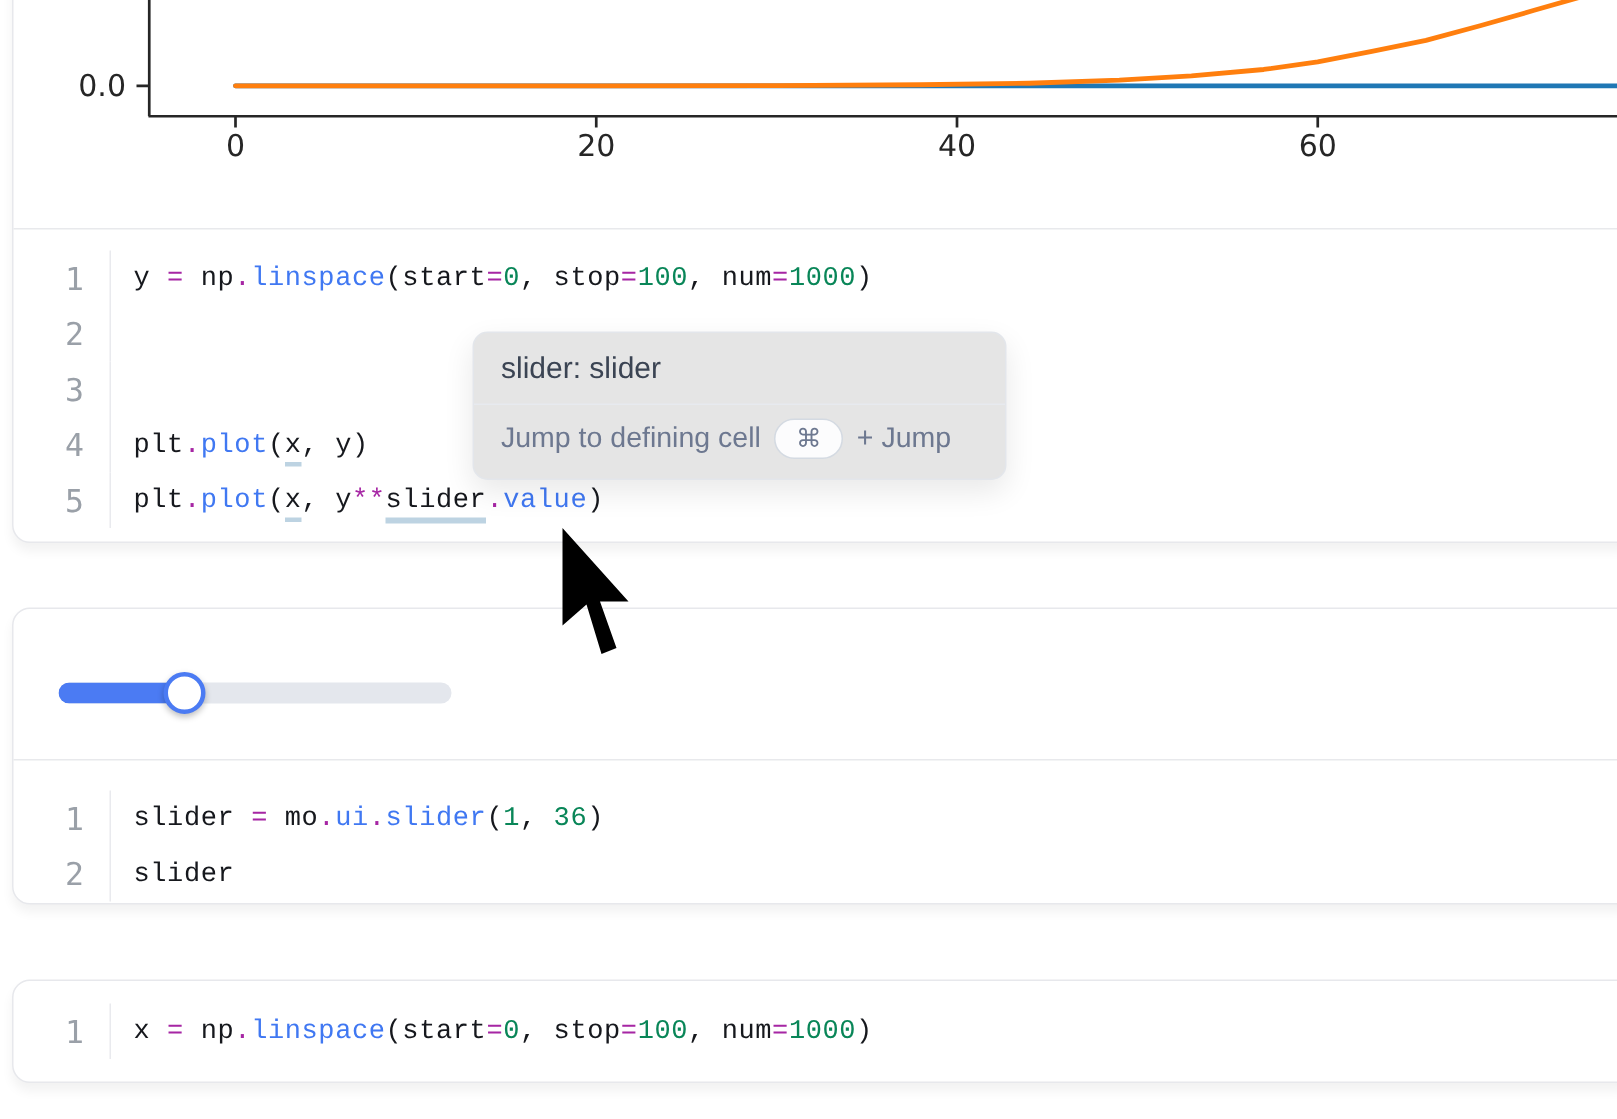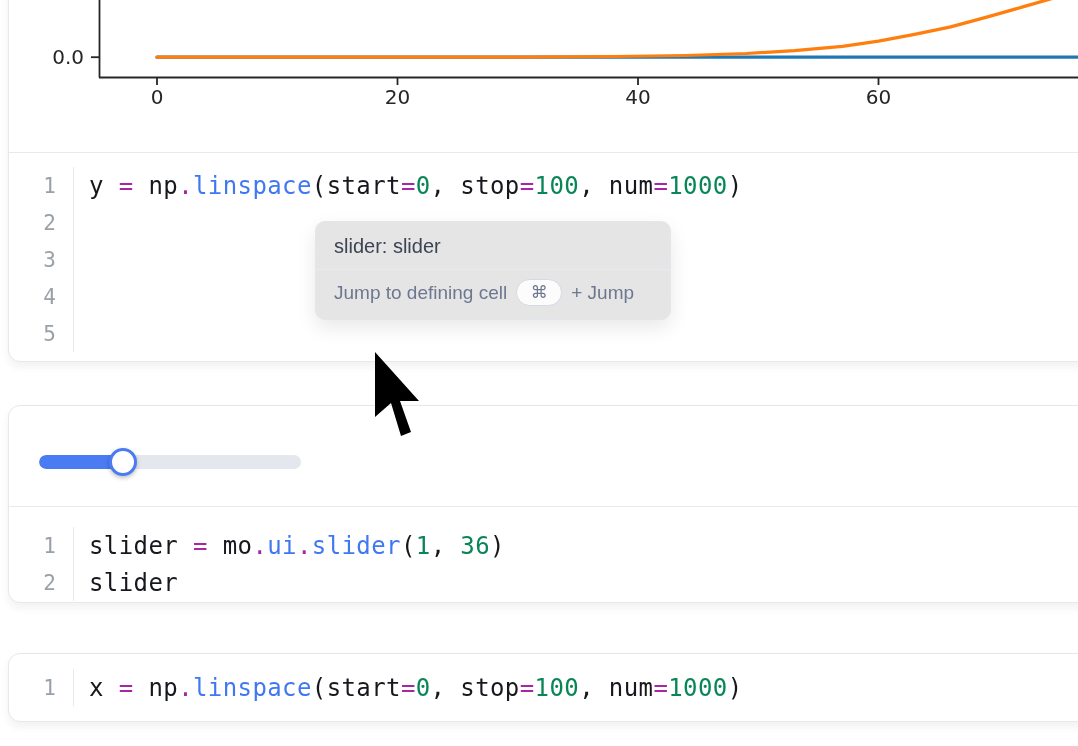--- a/index.html
+++ b/index.html
@@ -25,22 +25,22 @@
   .cell-slider .code-area { padding:20px 0 8px 0; }
 
   .code-line { display:flex; align-items:center; height:37px;
     font-family:"DejaVu Sans Mono", monospace; }
   .ln {
     width:65px; height:100%; flex:0 0 65px;
     display:flex; align-items:center; justify-content:flex-end;
     padding-right:17px; border-right:1px solid #e9eaee;
     color:#9aa0a8; font-size:21px;
   }
-  .codetxt { padding-left:15px; font-size:24px; letter-spacing:.4px;
-    white-space:pre; color:#16181d; }
+  .codetxt { padding-left:15px; font-size:18px; letter-spacing:.4px;
+    white-space:pre; color:#16181d;font-family:Liberation Mono, monospace; }
   .tk-v { color:#16181d; }
   .tk-o { color:#a626a4; }
   .tk-f { color:#4078f2; }
   .tk-n { color:#098658; }
   .tk-u, .tk-uh { color:#16181d; border-bottom:3px solid #bdd3e2; padding-bottom:1px; }
   .tk-uh { border-bottom-width:4px; }
 
   .slider-output { position:relative; height:100px; }
   .slider-widget { position:absolute; left:30px; top:42px; width:262px; height:28px; cursor:pointer; }
   .slider-track { position:absolute; left:0; top:7px; width:100%; height:14px;
@@ -97,23 +97,25 @@
         <div class="code-line">
           <span class="ln">2</span>
           <span class="codetxt"></span>
         </div>
         <div class="code-line">
           <span class="ln">3</span>
           <span class="codetxt"></span>
         </div>
         <div class="code-line">
           <span class="ln">4</span>
+          <span class="codetxt"><span class="tk-v">plt</span><span class="tk-o">.</span><span class="tk-f">plot</span><span class="tk-v">(</span><span class="tk-u">x</span><span class="tk-v">, y)</span></span>
         </div>
         <div class="code-line">
           <span class="ln">5</span>
+          <span class="codetxt"><span class="tk-v">plt</span><span class="tk-o">.</span><span class="tk-f">plot</span><span class="tk-v">(</span><span class="tk-u">x</span><span class="tk-v">, y</span><span class="tk-o">**</span><span class="tk-uh">slider</span><span class="tk-o">.</span><span class="tk-f">value</span><span class="tk-v">)</span></span>
         </div>
       </div>
   </div>
 
   <div class="tooltip">
     <div class="tt-row1">
       <span>slider: slider</span>
     </div>
     <div class="tt-divider"></div>
     <div class="tt-row2">

